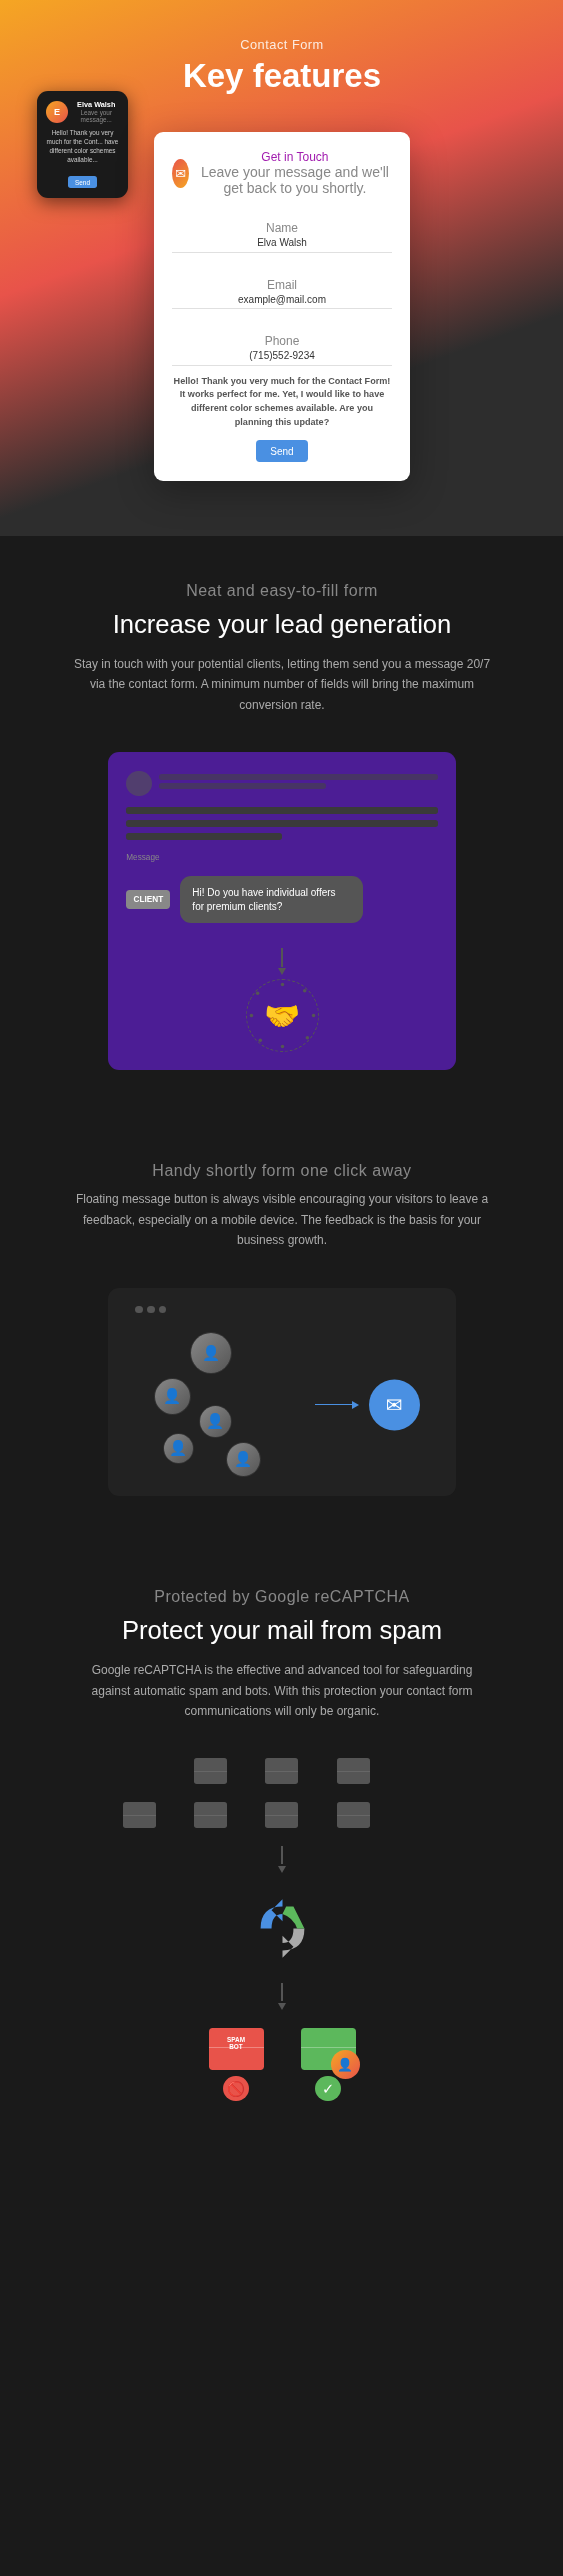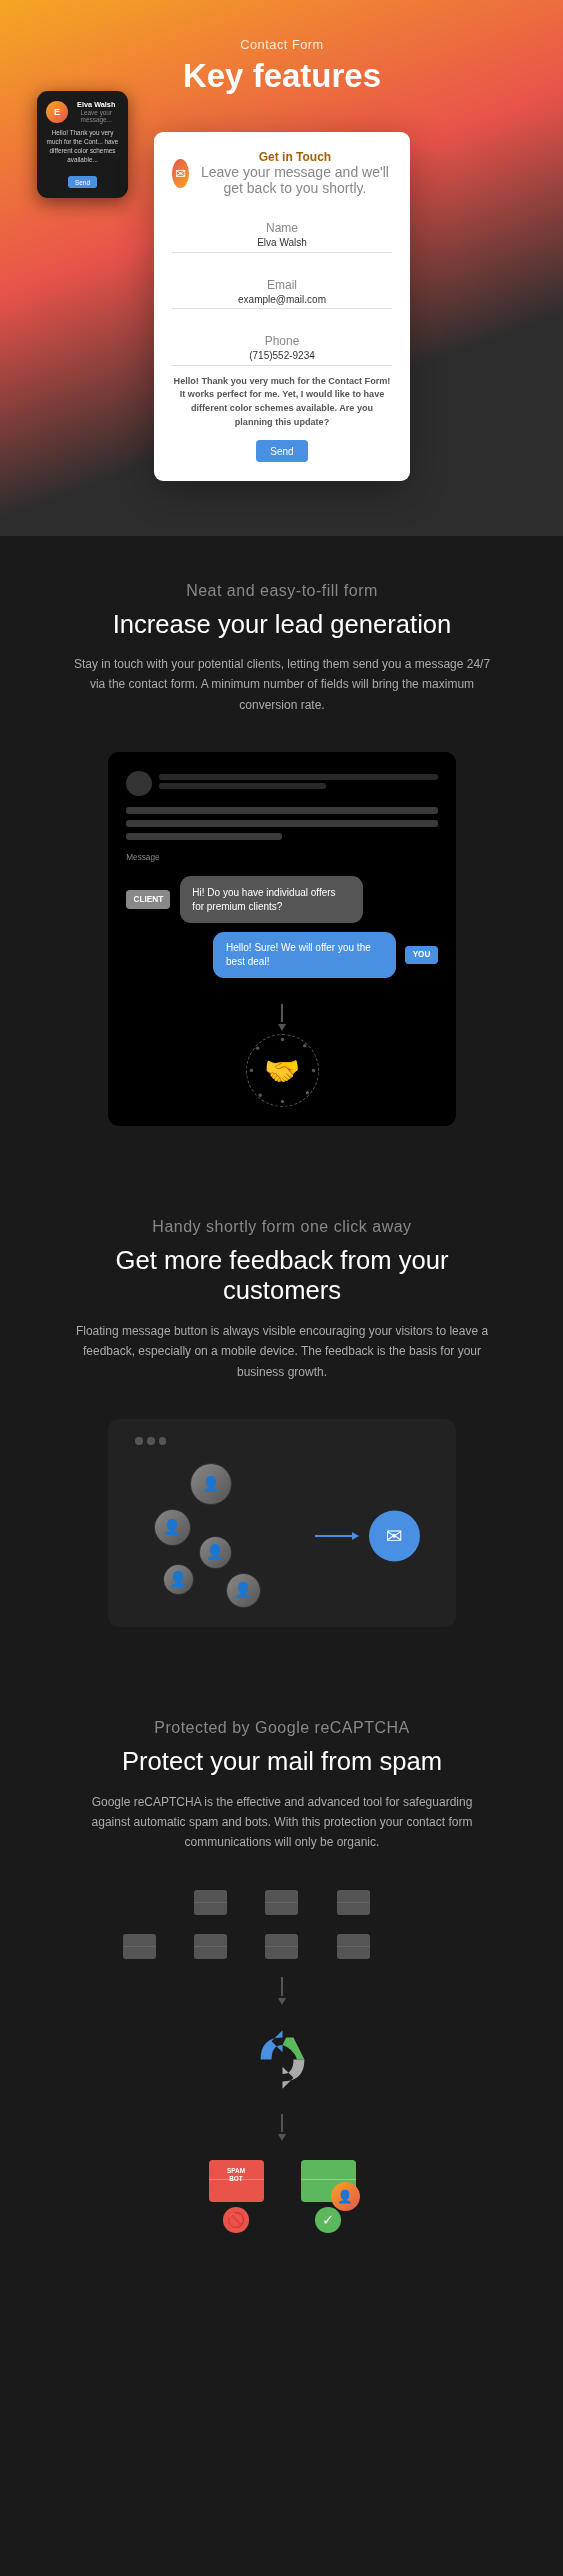--- a/index.html
+++ b/index.html
@@ -54,22 +54,22 @@
       background: linear-gradient(135deg, #e8534a, #f5a623);
       border-radius: 50%;
       display: flex;
       align-items: center;
       justify-content: center;
       color: white;
       font-size: 12.8px;
     }
     .form-card-header-text h3 {
       font-size: 12px;
-      font-weight: 700;
-      color: #a16207;
+      font-weight: 400;
+      color: #a21caf;
     }
     .form-card-header-text p {
       font-size: 14px;
       color: #888;
     }
     .form-field-label {
       font-size: 12px;
       color: #888;
       margin-bottom: 1.8px;
       margin-top: 25px;
@@ -173,21 +173,21 @@
     .section-desc {
       font-size: 12px;
       color: #aaa;
       line-height: 1.7;
       max-width: 421px;
       margin: 0 auto 37px;
     }
 
     
     .chat-illustration {
-      background: #000000;
+      background: #4c1d95;
       border-radius: 11px;
       padding: 18.3px;
       max-width: 348px;
       margin: 0 auto;
       position: relative;
     }
     .chat-form-top {
       display: flex;
       align-items: center;
       gap: 7.3px;
@@ -530,45 +530,41 @@
     <div class="form-field-label">Phone</div>
     <div class="form-field-value">(715)552-9234</div>
     <div class="form-message">Hello! Thank you very much for the Contact Form! It works perfect for me. Yet, I would like to have different color schemes available. Are you planning this update?</div>
     <button class="form-send-btn">Send</button>
   </div>
 </div>
 
 <div class="section">
   <div class="section-label">Neat and easy-to-fill form</div>
   <div class="section-title">Increase your lead generation</div>
-  <div class="section-desc">Stay in touch with your potential clients, letting them send you a message 24/7 via the contact form. A minimum number of fields will bring the maximum conversion rate.</div>
+  <div class="section-desc">Stay in touch with your potential clients, letting them send you a message 20/7 via the contact form. A minimum number of fields will bring the maximum conversion rate.</div>
 
   <div class="chat-illustration">
     <div class="chat-form-top">
       <div class="chat-form-icon"></div>
       <div class="chat-form-lines">
         <div class="chat-form-line"></div>
         <div class="chat-form-line short"></div>
       </div>
     </div>
     <div class="chat-input-rows">
       <div class="chat-input-row"></div>
       <div class="chat-input-row"></div>
       <div class="chat-input-row half"></div>
     </div>
     <div class="chat-message-label">Message</div>
 
     <div class="chat-bubbles">
       <div class="chat-bubble-row left">
         <div class="chat-label-badge">CLIENT</div>
         <div class="chat-bubble">Hi! Do you have individual offers for premium clients?</div>
-      </div>
-      <div class="chat-bubble-row right">
-        <div class="chat-bubble blue">Hello! Sure! We will offer you the best deal!</div>
-        <div class="you-badge">YOU</div>
       </div>
     </div>
 
     <div class="handshake-area">
       <div class="connector-arrow">
         <div class="conn-line"></div>
         <div class="conn-arrow"></div>
       </div>
       <div class="handshake-circle">
         🤝
@@ -583,21 +579,20 @@
           <circle cx="15" cy="68" r="2" fill="#555"></circle>
           <circle cx="12" cy="15" r="2" fill="#555"></circle>
         </svg>
       </div>
     </div>
   </div>
 </div>
 
 <div class="section">
   <div class="section-label">Handy shortly form one click away</div>
-  <div class="section-title">Get more feedback from your customers</div>
   <div class="section-desc">Floating message button is always visible encouraging your visitors to leave a feedback, especially on a mobile device. The feedback is the basis for your business growth.</div>
 
   <div class="feedback-illustration">
     <div class="browser-dots">
       <div class="browser-dot"></div>
       <div class="browser-dot"></div>
       <div class="browser-dot"></div>
     </div>
     <div class="user-avatars-area">
 

